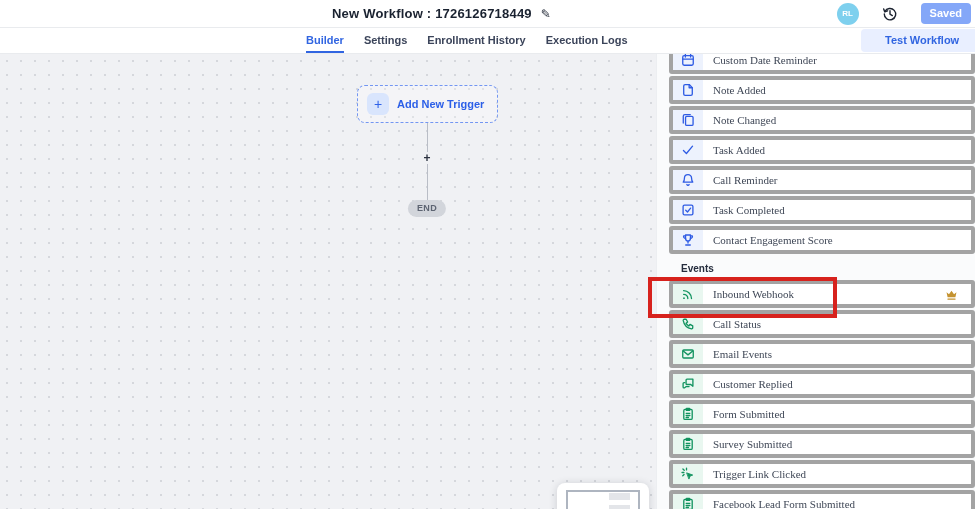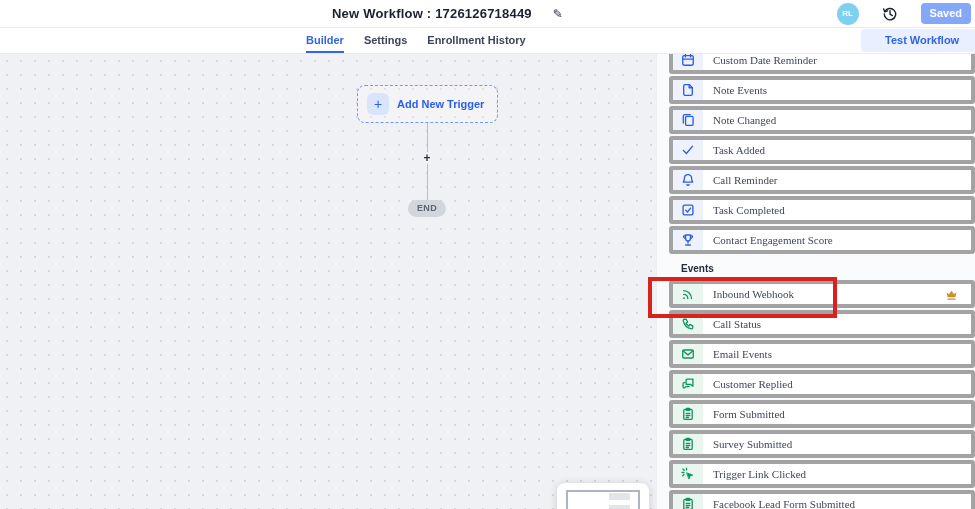--- a/index.html
+++ b/index.html
@@ -5,21 +5,21 @@
   * { box-sizing: border-box; }
   html,body { margin:0; padding:0; }
   body {
     width:975px; height:509px; position:relative; overflow:hidden;
     font-family:"Liberation Sans", sans-serif; background:#fff;
     -webkit-font-smoothing:antialiased;
   }
 
   
   .header { position:absolute; top:0; left:0; right:0; height:28px; background:#fff; border-bottom:1px solid #e9ebee; z-index:10; }
-  .title-wrap { position:absolute; left:332px; top:0; height:27px; display:flex; align-items:center; gap:21px; }
+  .title-wrap { position:absolute; left:332px; top:0; height:27px; display:flex; align-items:center; gap:9px; }
   .page-title { font-size:13px; font-weight:700; color:#1a2230; letter-spacing:.2px; white-space:nowrap; }
   .pencil { font-size:12px; color:#1a2230; line-height:1; cursor:pointer; }
   .header-right { position:absolute; right:4px; top:0; height:27px; display:flex; align-items:center; gap:23px; }
   .avatar { width:22px; height:22px; border-radius:50%; background:#7ed0ee; color:#fff; font-size:8px; font-weight:700;
             display:flex; align-items:center; justify-content:center; cursor:pointer; }
   .history-btn { width:16px; height:16px; color:#1c2330; display:flex; align-items:center; cursor:pointer; }
   .saved-btn { background:#84a7f8; color:#fff; font-size:11px; font-weight:600; border:none; border-radius:4px;
                padding:5px 9px; line-height:1; cursor:pointer; }
 
   
@@ -93,20 +93,21 @@
     </div>
     <button class="saved-btn">Saved</button>
   </div>
 </div>
 
 <div class="tabbar">
   <div class="tabs" id="tabs">
       <div class="tab active">Builder</div>
       <div class="tab">Settings</div>
       <div class="tab">Enrollment History</div>
+      <div class="tab">Execution Logs</div>
     </div>
   <div class="tab-controls">
     <button class="test-workflow-btn">Test Workflow</button>
     <span class="mode-label">Draft</span>
     <div class="toggle">
         <div class="knob"></div>
       </div>
 
   </div>
 </div>
@@ -138,21 +139,21 @@
         </span>
         <span class="trigger-label">Custom Date Reminder</span>
       </div>
       <div class="trigger-row accent-blue">
         <span class="icon-cell">
           <svg viewBox="0 0 16 16" width="14" height="14" fill="none" stroke="currentColor" stroke-width="1.5" stroke-linecap="round" stroke-linejoin="round">
             <path d="M9.4 1.8H4.7c-.9 0-1.6.7-1.6 1.6v9.2c0 .9.7 1.6 1.6 1.6h6.6c.9 0 1.6-.7 1.6-1.6V5.3z"></path>
             <path d="M9.3 2v3.4h3.5"></path>
           </svg>
         </span>
-        <span class="trigger-label">Note Events</span>
+        <span class="trigger-label">Note Added</span>
       </div>
       <div class="trigger-row accent-blue">
         <span class="icon-cell">
           <svg viewBox="0 0 16 16" width="14" height="14" fill="none" stroke="currentColor" stroke-width="1.5" stroke-linecap="round" stroke-linejoin="round">
             <rect x="5.2" y="3.8" width="8.6" height="10.4" rx="1.4"></rect>
             <path d="M2.6 11.5V3.6c0-1 .8-1.8 1.8-1.8h6.2"></path>
           </svg>
         </span>
         <span class="trigger-label">Note Changed</span>
       </div>

